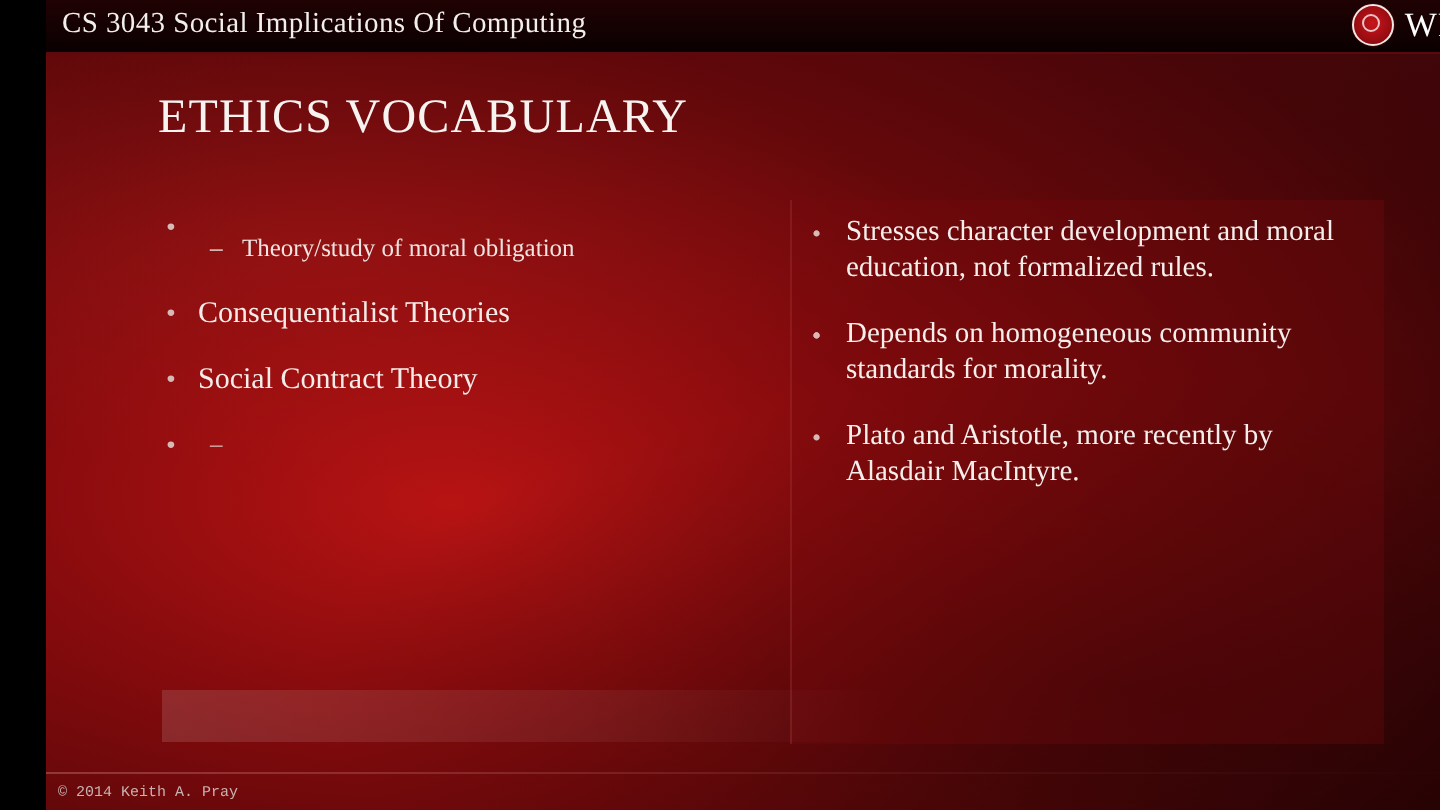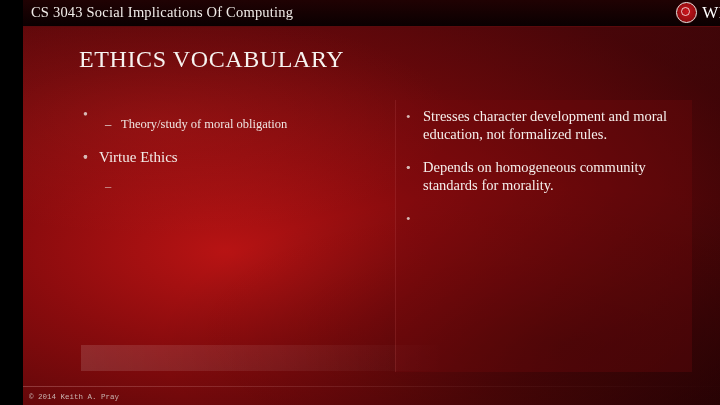--- a/index.html
+++ b/index.html
@@ -224,48 +224,50 @@
     <div class="bullet-l2">
       <span class="dash">–</span>
     </div>
     <div class="bullet-l2">
       <span class="dash">–</span>
       <span>Theory/study of moral obligation</span>
     </div>
 
     <div class="bullet-l1" style="margin-top:16px;">
       <span class="dot">•</span>
+      <span>Consequentialist Theories</span>
     </div>
 
     <div class="bullet-l1" style="margin-top:14px;">
       <span class="dot">•</span>
+      <span>Social Contract Theory</span>
     </div>
 
     <div class="bullet-l1" style="margin-top:14px;">
       <span class="dot">•</span>
-      <span>Virtue Ethics</span>
     </div>
     <div class="bullet-l2" style="margin-top:10px;">
       <span class="dash">–</span>
     </div>
   </div>
 
   <div class="right-col">
     <div class="rbullet">
       <span class="dot">•</span>
       <span>Stresses character development and moral education, not formalized rules.</span>
     </div>
     <div class="rbullet" style="margin-top:16px;">
       <span class="dot">•</span>
     </div>
     <div class="rbullet" style="margin-top:16px;">
       <span class="dot">•</span>
       <span>Depends on homogeneous community standards for morality.</span>
     </div>
     <div class="rbullet" style="margin-top:16px;">
       <span class="dot">•</span>
+      <span>Plato and Aristotle, more recently by Alasdair MacIntyre.</span>
     </div>
   </div>
 
   <div class="footer-line"></div>
   <div class="footer-left">© 2014 Keith A. Pray</div>
   <div class="footer-right">14</div>
 </div>
 
 </body></html>

